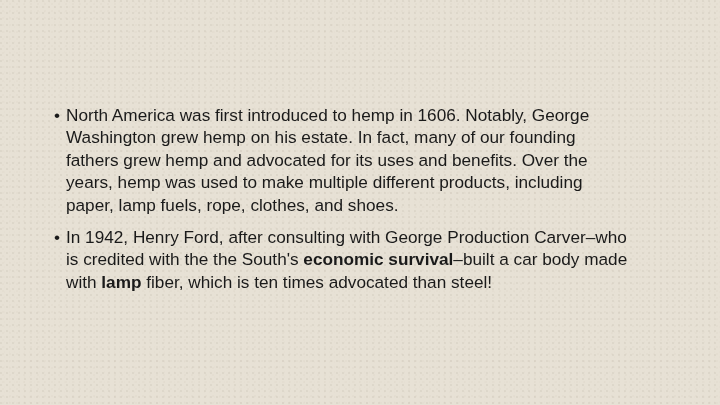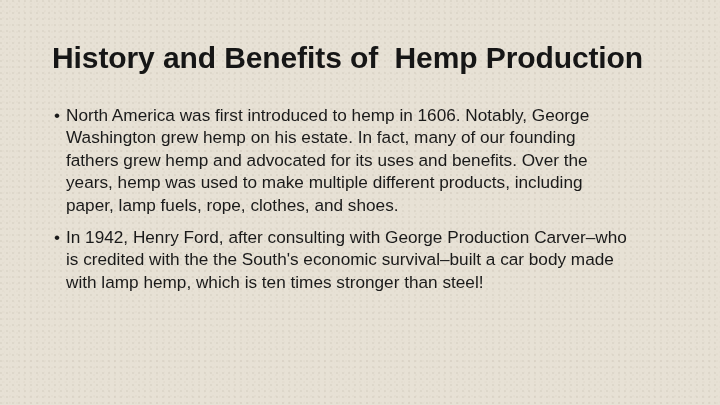--- a/index.html
+++ b/index.html
@@ -70,36 +70,35 @@
     font-size: 17.2px;
     line-height: 22.4px;
     color: #1a1a1a;
   }
 
   .bullet-text {
     display: block;
   }
 
   .bullet-text b {
-    font-weight: normal;
+    font-weight: bold;
   }
 </style>
 </head>
 <body>
 
 <div class="slide">
 
-  <div class="slide-title">History and Benefits of  Hemp Production</div>
 
   <div class="body-block">
 
     <div class="bullet-item">
       <span class="bullet-marker">•</span>
       <span class="bullet-text"><span>North America was first introduced to hemp in 1606.  Notably, George Washington grew hemp on his estate. In fact, many of our founding fathers grew hemp and advocated for its uses and benefits. Over the years, hemp was used to make multiple different products, including paper, lamp fuels, rope, clothes, and shoes.</span></span>
     </div>
 
     <div class="bullet-item">
       <span class="bullet-marker">•</span>
-      <span class="bullet-text"><span>In 1942, Henry Ford, after consulting with George Production Carver–who is credited with the the South's </span><b>economic survival</b><span>–built a car body made with </span><b>lamp</b><span> hemp, which is ten times stronger than steel!</span></span>
+      <span class="bullet-text"><span>In 1942, Henry Ford, after consulting with George Production Carver–who is credited with the the South's </span><b>economic survival</b><span>–built a car body made with </span><b>lamp</b><span> fiber, which is ten times advocated than steel!</span></span>
     </div>
 
   </div>
 </div>
 
 </body></html>

